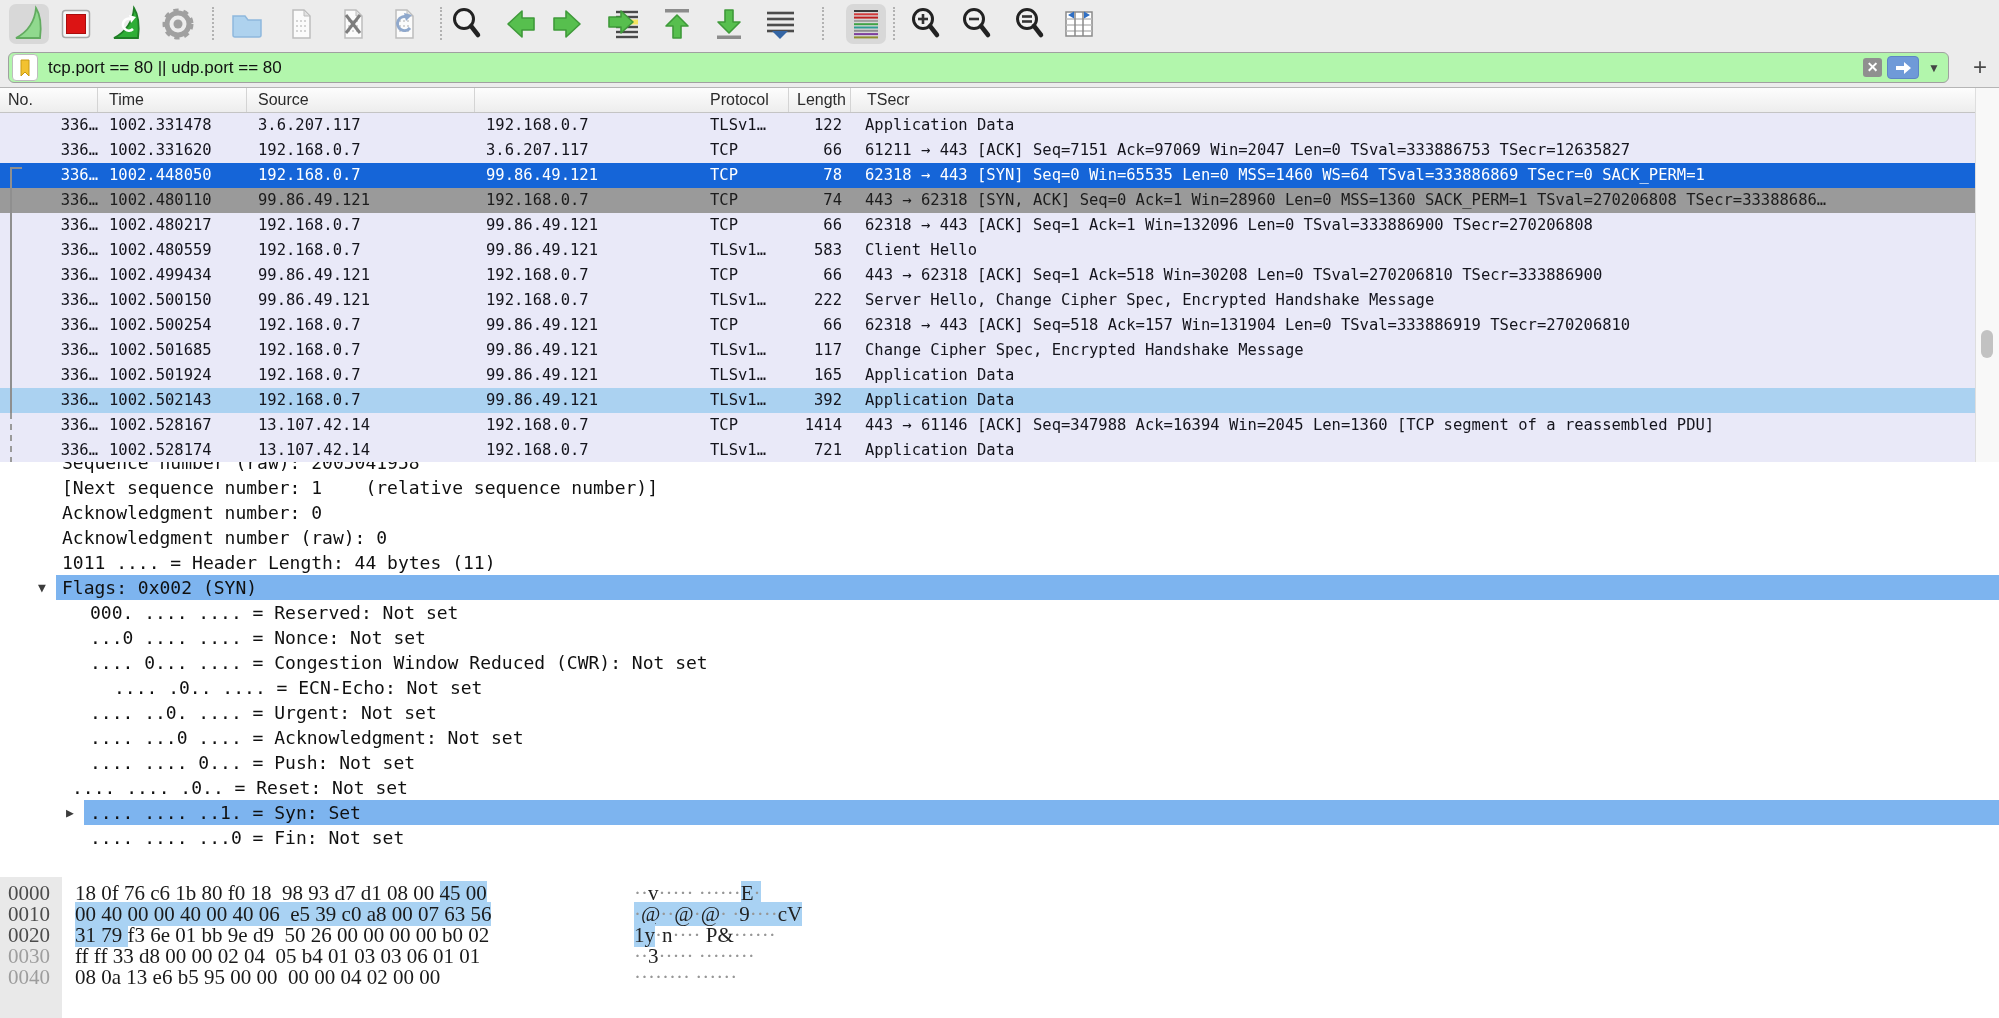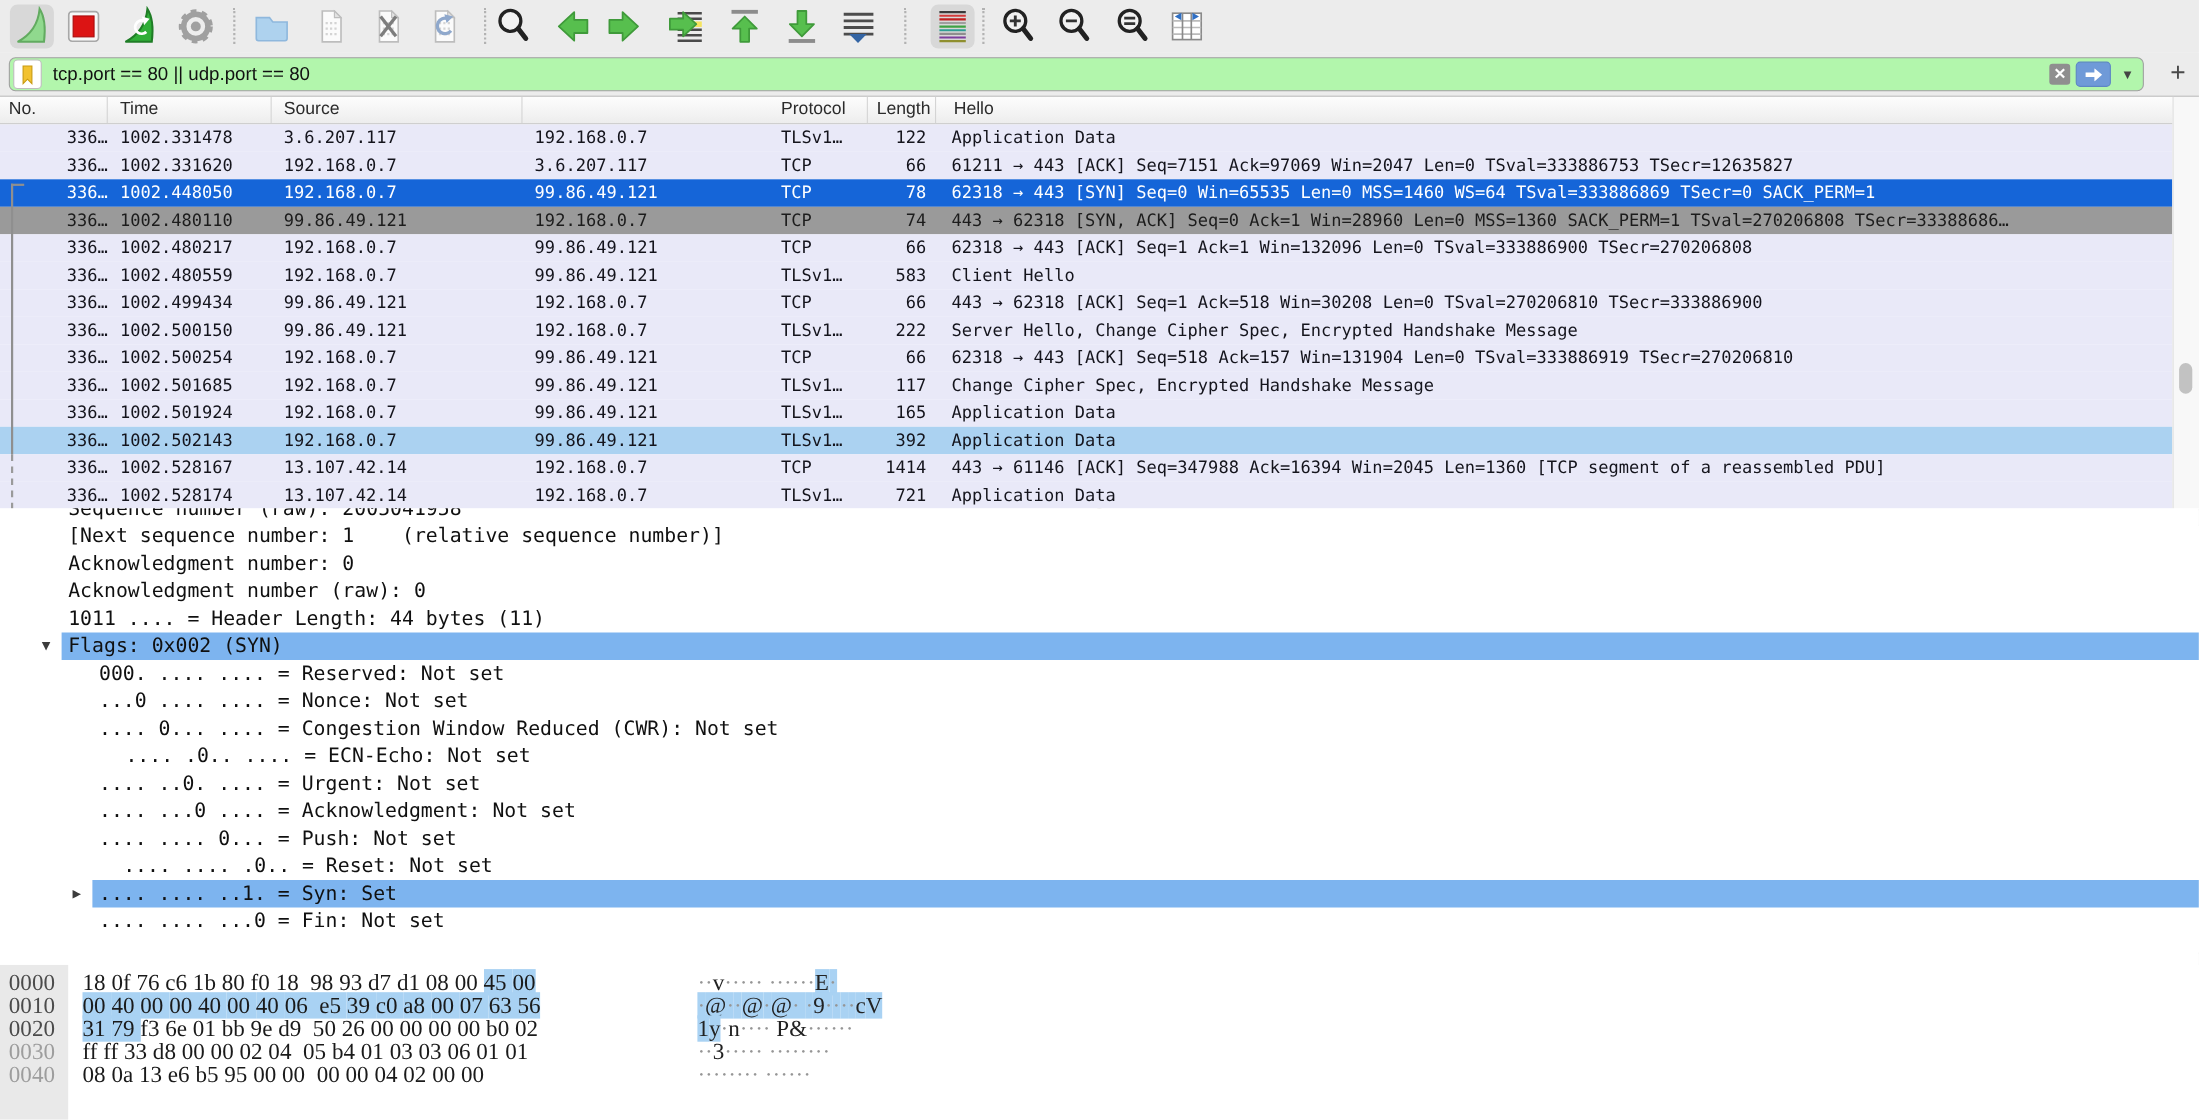--- a/index.html
+++ b/index.html
@@ -276,21 +276,21 @@
   <div class="plusbtn">+</div>
 </div>
 
 <div class="pktheader" id="pktheader">
     <div class="hcell" style="width: 98px; padding-left: 8px;">No.</div>
     <div class="hcell" style="width: 149px; padding-left: 11px;">Time</div>
     <div class="hcell" style="width: 228px; padding-left: 11px;">Source</div>
     <div class="hcell" style="width: 226px; padding-left: 11px; margin-top: 37px;">Destination</div>
     <div class="hcell" style="width: 88px; padding-left: 9px;">Protocol</div>
     <div class="hcell" style="width: 62px; padding-left: 8px;">Length</div>
-    <div class="hcell" style="flex: 1 1 auto; border-right: none; padding-left: 16px;">Hello</div>
+    <div class="hcell" style="flex: 1 1 auto; border-right: none; padding-left: 16px;">TSecr</div>
   </div>
 <div class="plist" id="plist">
     <div class="prow ">
       <div class="cell c-no">336…</div>
       <div class="cell c-time">1002.331478</div>
       <div class="cell c-src">3.6.207.117</div>
       <div class="cell c-dst">192.168.0.7</div>
       <div class="cell c-proto">TLSv1…</div>
       <div class="cell c-len">122</div>
       <div class="cell c-info">Application Data</div>
@@ -434,21 +434,21 @@
     <div class="dline"><span class="dtext" style="padding-left: 62px;">Acknowledgment number (raw): 0</span></div>
     <div class="dline"><span class="dtext" style="padding-left: 62px;">1011 .... = Header Length: 44 bytes (11)</span></div>
     <div class="dline"><div class="hlbar" style="left: 56px;"></div><span class="exp" style="left: 38px;">▼</span><span class="dtext" style="padding-left: 62px;">Flags: 0x002 (SYN)</span></div>
     <div class="dline"><span class="dtext" style="padding-left: 90px;">000. .... .... = Reserved: Not set</span></div>
     <div class="dline"><span class="dtext" style="padding-left: 90px;">...0 .... .... = Nonce: Not set</span></div>
     <div class="dline"><span class="dtext" style="padding-left: 90px;">.... 0... .... = Congestion Window Reduced (CWR): Not set</span></div>
     <div class="dline"><span class="dtext" style="padding-left: 114px;">.... .0.. .... = ECN-Echo: Not set</span></div>
     <div class="dline"><span class="dtext" style="padding-left: 90px; margin-top: 28px;">.... ..0. .... = Urgent: Not set</span></div>
     <div class="dline"><span class="dtext" style="padding-left: 90px;">.... ...0 .... = Acknowledgment: Not set</span></div>
     <div class="dline"><span class="dtext" style="padding-left: 90px;">.... .... 0... = Push: Not set</span></div>
-    <div class="dline"><span class="dtext" style="padding-left: 112px;">.... .... .0.. = Reset: Not set</span></div>
+    <div class="dline"><span class="dtext" style="padding-left: 72px;">.... .... .0.. = Reset: Not set</span></div>
     <div class="dline"><div class="hlbar" style="left: 84px;"></div><span class="exp" style="left: 66px;">▶</span><span class="dtext" style="padding-left: 90px;">.... .... ..1. = Syn: Set</span></div>
     <div class="dline"><span class="dtext" style="padding-left: 90px; text-align: center;">.... .... ...0 = Fin: Not set</span></div>
   </div>
 
 <div class="hexpane">
   <div class="hexgutter"></div>
   <div class="hrows" id="hrows">
       <div class="hrow"><span class="hoff">0000</span><span class="hbytes"><span>18 </span><span>0f </span><span>76 </span><span>c6 </span><span>1b </span><span>80 </span><span>f0 </span><span>18  </span><span>98 </span><span>93 </span><span>d7 </span><span>d1 </span><span>08 </span><span>00 </span><span class="hl">45 </span><span class="hl">00</span></span><span class="hascii"><span class="dimch">·</span><span class="dimch">·</span><span class="">v</span><span class="dimch">·</span><span class="dimch">·</span><span class="dimch">·</span><span class="dimch">·</span><span class="dimch">· </span><span class="dimch">·</span><span class="dimch">·</span><span class="dimch">·</span><span class="dimch">·</span><span class="dimch">·</span><span class="dimch">·</span><span class="hl">E</span><span class="dimch hl">·</span></span></div>
       <div class="hrow"><span class="hoff">0010</span><span class="hbytes"><span class="hl">00 </span><span class="hl">40 </span><span class="hl">00 </span><span class="hl">00 </span><span class="hl">40 </span><span class="hl">00 </span><span class="hl">40 </span><span class="hl">06  </span><span class="hl">e5 </span><span class="hl">39 </span><span class="hl">c0 </span><span class="hl">a8 </span><span class="hl">00 </span><span class="hl">07 </span><span class="hl">63 </span><span class="hl">56</span></span><span class="hascii"><span class="dimch hl">·</span><span class="hl">@</span><span class="dimch hl">·</span><span class="dimch hl">·</span><span class="hl">@</span><span class="dimch hl">·</span><span class="hl">@</span><span class="dimch hl">· </span><span class="dimch hl">·</span><span class="hl">9</span><span class="dimch hl">·</span><span class="dimch hl">·</span><span class="dimch hl">·</span><span class="dimch hl">·</span><span class="hl">c</span><span class="hl">V</span></span></div>
       <div class="hrow"><span class="hoff">0020</span><span class="hbytes"><span class="hl">31 </span><span class="hl">79 </span><span>f3 </span><span>6e </span><span>01 </span><span>bb </span><span>9e </span><span>d9  </span><span>50 </span><span>26 </span><span>00 </span><span>00 </span><span>00 </span><span>00 </span><span>b0 </span><span>02</span></span><span class="hascii"><span class="hl">1</span><span class="hl">y</span><span class="dimch">·</span><span class="">n</span><span class="dimch">·</span><span class="dimch">·</span><span class="dimch">·</span><span class="dimch">· </span><span class="">P</span><span class="">&amp;</span><span class="dimch">·</span><span class="dimch">·</span><span class="dimch">·</span><span class="dimch">·</span><span class="dimch">·</span><span class="dimch">·</span></span></div>

